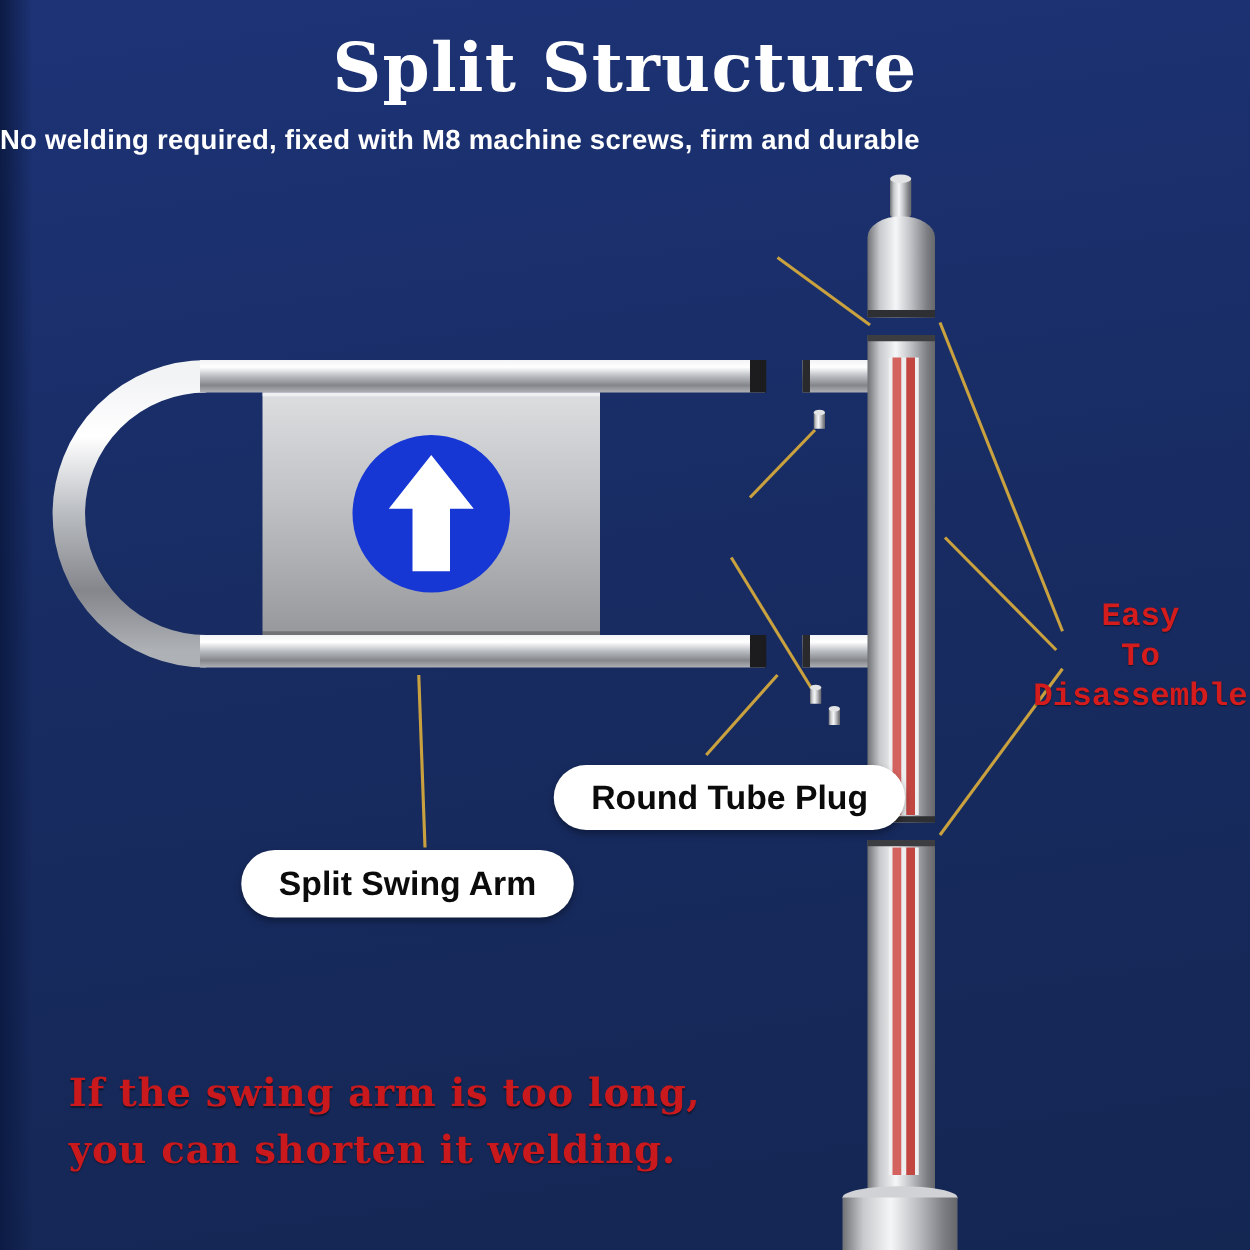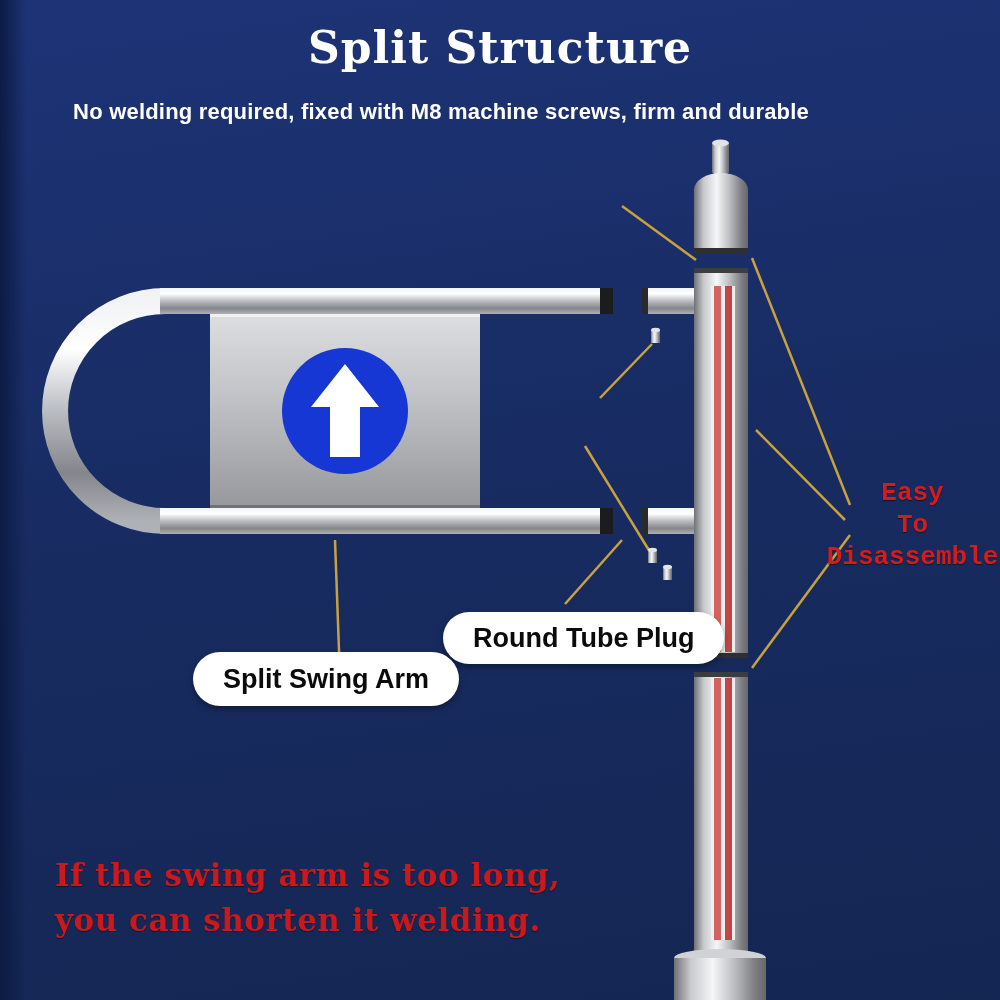--- a/index.html
+++ b/index.html
@@ -6,38 +6,38 @@
   .stage{
     position:relative;width:1000px;height:1000px;overflow:hidden;
     background:linear-gradient(172deg,#1d3376 0%,#182c63 45%,#142652 100%);
     font-family:"Liberation Sans",sans-serif;
   }
   .edge-band{position:absolute;left:0;top:0;width:26px;height:1000px;
     background:linear-gradient(90deg,#0c1b44 0%,rgba(12,27,68,0) 100%);}
   .title{
     position:absolute;top:22px;left:0;width:1000px;text-align:center;
     color:#ffffff;font-family:"DejaVu Serif","Liberation Serif",serif;
-    font-weight:bold;font-size:44px;letter-spacing:1px;
+    font-weight:bold;font-size:54px;letter-spacing:1px;
   }
   .subtitle{
-    position:absolute;top:99px;left:0;width:809px;text-align:right;
+    position:absolute;top:99px;left:0;width:809px;text-align:left;
     color:#ffffff;font-size:22px;font-weight:600;letter-spacing:.2px;
   }
   .scene{position:absolute;left:0;top:0;width:1000px;height:1000px;}
   .pill{
     position:absolute;background:#ffffff;color:#0b0b0b;
     border-radius:40px;font-weight:bold;font-size:27px;
     display:flex;align-items:center;justify-content:center;
     padding:0 30px;height:54px;white-space:nowrap;
     box-shadow:0 3px 6px rgba(0,0,0,.35);
   }
   .pill-thickened{left:352px;top:150px;}
   .pill-screws{left:487px;top:398px;height:48px;font-size:26px;}
   .pill-plug{left:443px;top:612px;height:52px;}
-  .pill-arm{left:193px;top:652px;}
+  .pill-arm{left:193px;top:680px;}
   .side-note{
     position:absolute;left:825px;top:477px;width:175px;text-align:center;
     color:#d41c1c;font-family:Liberation Mono, monospace;
     font-weight:bold;font-size:26px;line-height:32px;
     text-shadow:0 1px 1px rgba(0,0,0,.5);
   }
   .side-note span{display:block;}
   .bottom-note{
     position:absolute;left:55px;top:853px;width:570px;text-align:left;
     color:#c9191c;font-family:"DejaVu Serif","Liberation Serif",serif;

